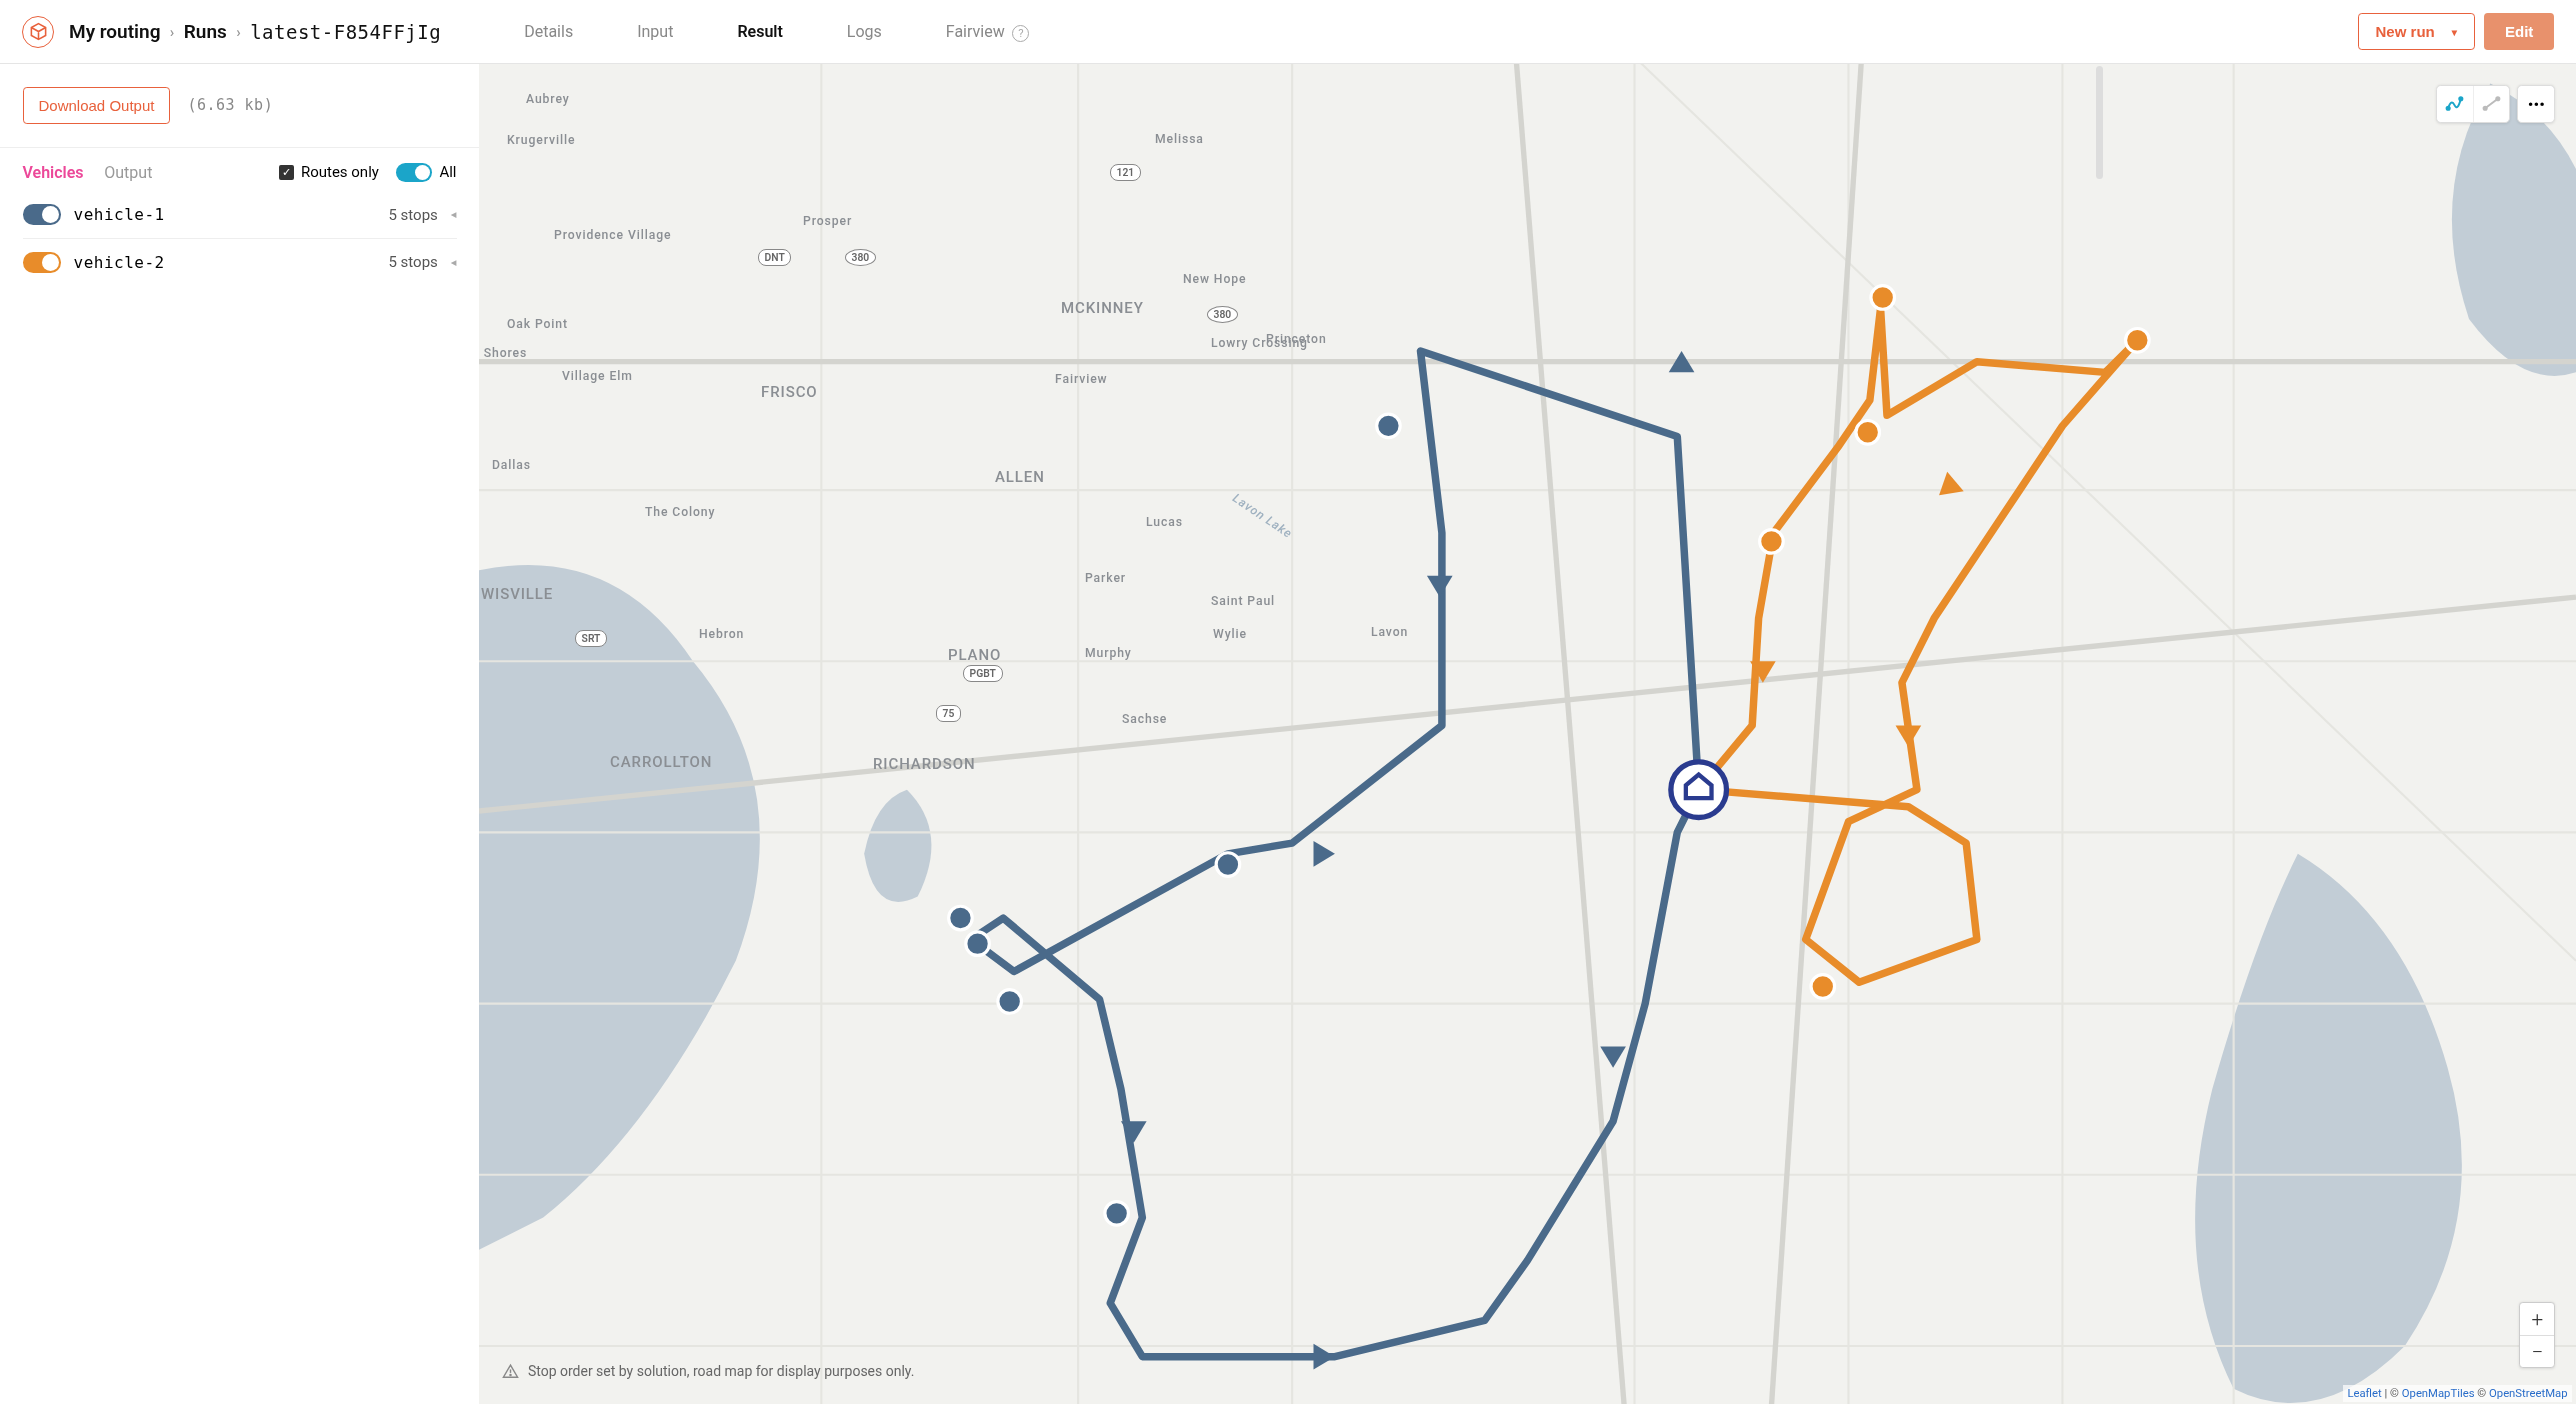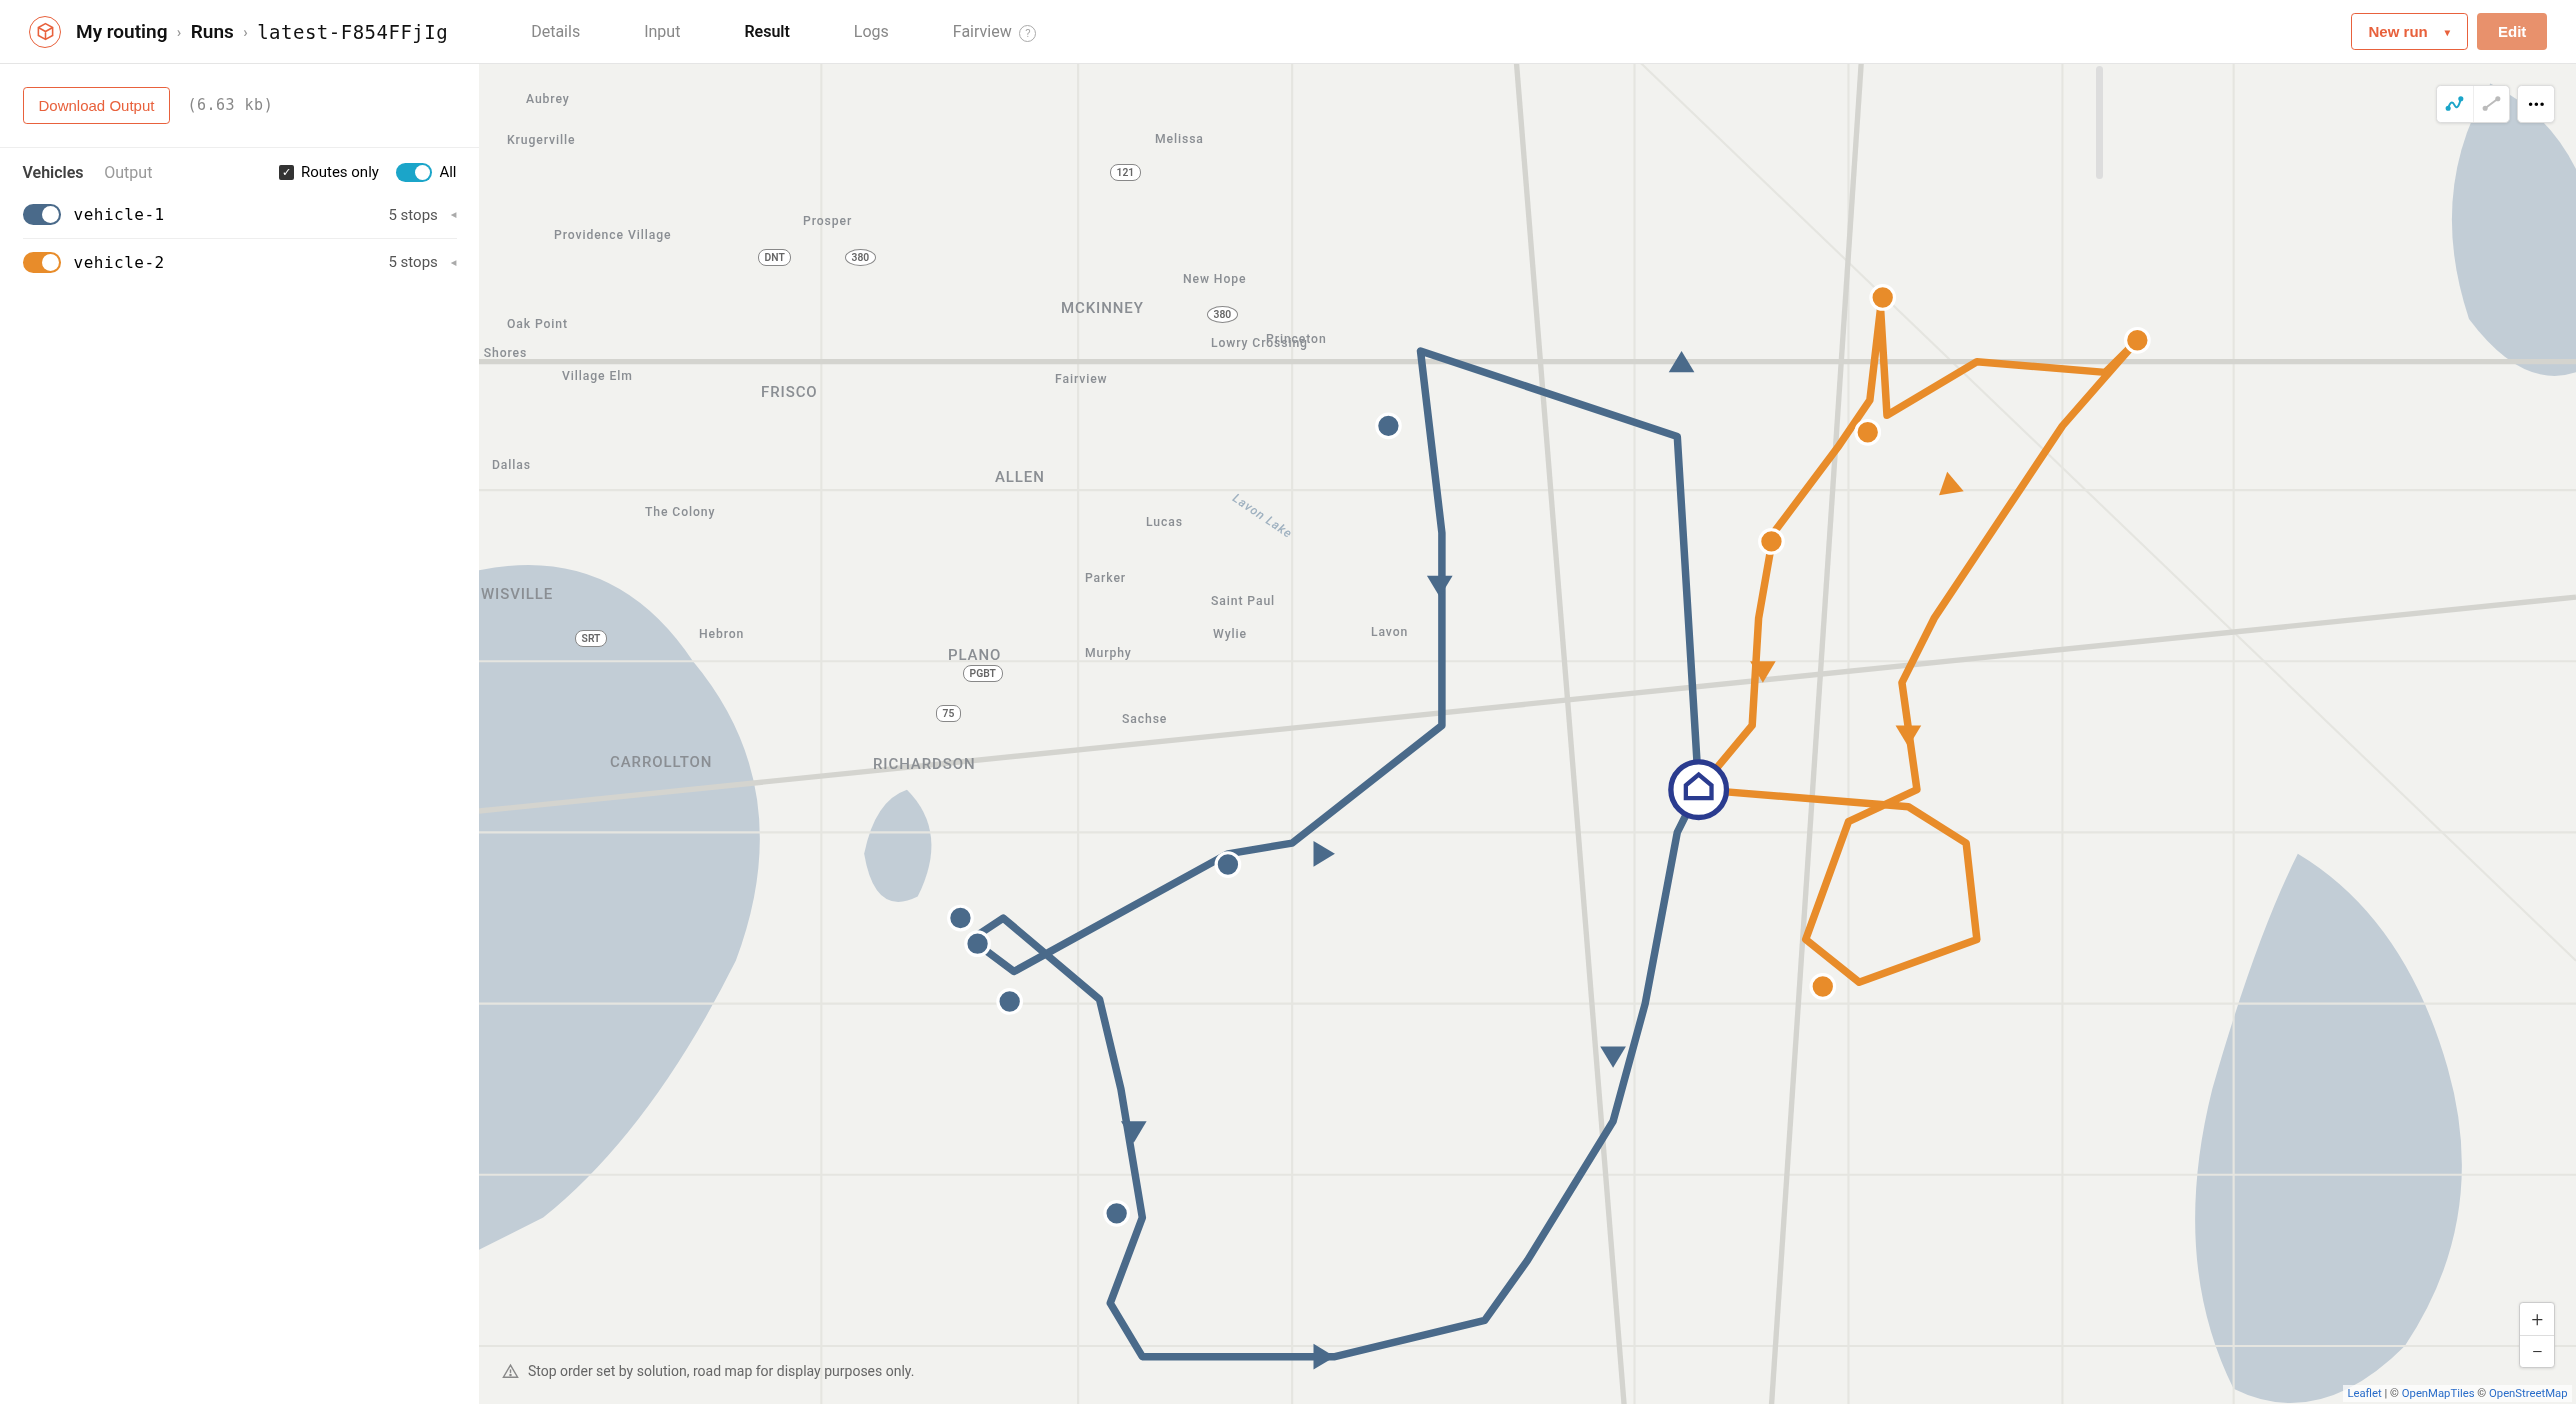--- a/index.html
+++ b/index.html
@@ -1,19 +1,19 @@
 <!DOCTYPE html>
 <html style="font-size:15px"><head>
 <meta charset="utf-8">
 <style>
 * { margin: 0; padding: 0; box-sizing: border-box; }
 body { font-family: -apple-system, BlinkMacSystemFont, "Segoe UI", Roboto, sans-serif; overflow: hidden; background: #fff; height: 100vh; width: 100vw; }
 
 
-.header { height: 64px; display: flex; align-items: center; padding: 0 29px; border-bottom: 0.9px solid #e5e5e5; background: #fff; }
+.header { height: 64px; display: flex; align-items: center; padding: 0 22px; border-bottom: 0.9px solid #e5e5e5; background: #fff; }
 .logo { width: 32px; height: 32px; border: 1.9px solid #e8613c; border-radius: 50%; display: flex; align-items: center; justify-content: center; margin-right: 15px; }
 .logo svg { width: 19px; height: 19px; }
 .breadcrumb { display: flex; align-items: center; font-size: 19px; font-weight: 600; color: #111; }
 .breadcrumb .chev { color: #999; margin: 0 9.4px; font-size: 15px; }
 .breadcrumb .crumb-last { font-family: ui-monospace, "SF Mono", Menlo, monospace; font-weight: 500; letter-spacing: 0.5px; }
 .tabs { display: flex; margin-left: 45px; gap: 26px; font-size: 16px; }
 .tab { color: #888; cursor: pointer; padding: 3.8px 0; margin-left: 38px; }
 .tab.active { color: #111; font-weight: 600; }
 .tab .help { display: inline-flex; width: 17px; height: 17px; border: 1.4px solid #aaa; border-radius: 50%; font-size: 11.3px; align-items: center; justify-content: center; color: #aaa; margin-left: 3.8px; }
 .header-actions { margin-left: auto; display: flex; gap: 9.4px; }
@@ -27,21 +27,21 @@
 
 .sidebar { width: 479px; background: #fff; display: flex; flex-direction: column; overflow: hidden; }
 .scrollbar { position: absolute; right: 473px; top: 66px; width: 6.6px; height: 113px; background: #ddd; border-radius: 3.8px; z-index: 5; }
 .download-row { padding: 22.5px; display: flex; align-items: center; gap: 17px; border-bottom: 0.9px solid #eee; }
 .btn-download { border: 1.4px solid #e8613c; color: #e8613c; background: #fff; padding: 9.4px 15px; border-radius: 3.8px; font-size: 15px; font-weight: 500; cursor: pointer; }
 .filesize { color: #888; font-family: ui-monospace, monospace; font-size: 15px; letter-spacing: 0.5px; }
 
 .subtabs-row { padding: 15px 22.5px 5.6px; display: flex; align-items: center; }
 .subtabs { display: flex; gap: 20.7px; font-size: 16px; }
 .subtab { color: #999; cursor: pointer; }
-.subtab.active { color: #404040; font-weight: 600; }
+.subtab.active { color: #ec4899; font-weight: 600; }
 .filters { margin-left: auto; display: flex; align-items: center; gap: 17px; }
 .checkbox-wrap { display: flex; align-items: center; gap: 6.6px; font-size: 15px; cursor: pointer; }
 .checkbox { width: 15px; height: 15px; background: #333; border-radius: 1.9px; display: flex; align-items: center; justify-content: center; color: #fff; font-size: 11.3px; }
 .toggle-wrap { display: flex; align-items: center; gap: 7.5px; font-size: 15px; cursor: pointer; }
 .toggle { width: 36px; height: 19px; background: #1ba5c9; border-radius: 9.4px; position: relative; }
 .toggle::after { content: ""; position: absolute; right: 1.9px; top: 1.9px; width: 15px; height: 15px; background: #fff; border-radius: 50%; }
 
 .vehicle-list { padding: 3.8px 22.5px; }
 .vehicle-item { display: flex; align-items: center; padding: 13px 0; border-bottom: 0.9px solid #eee; }
 .vehicle-item:last-child { border-bottom: none; }

